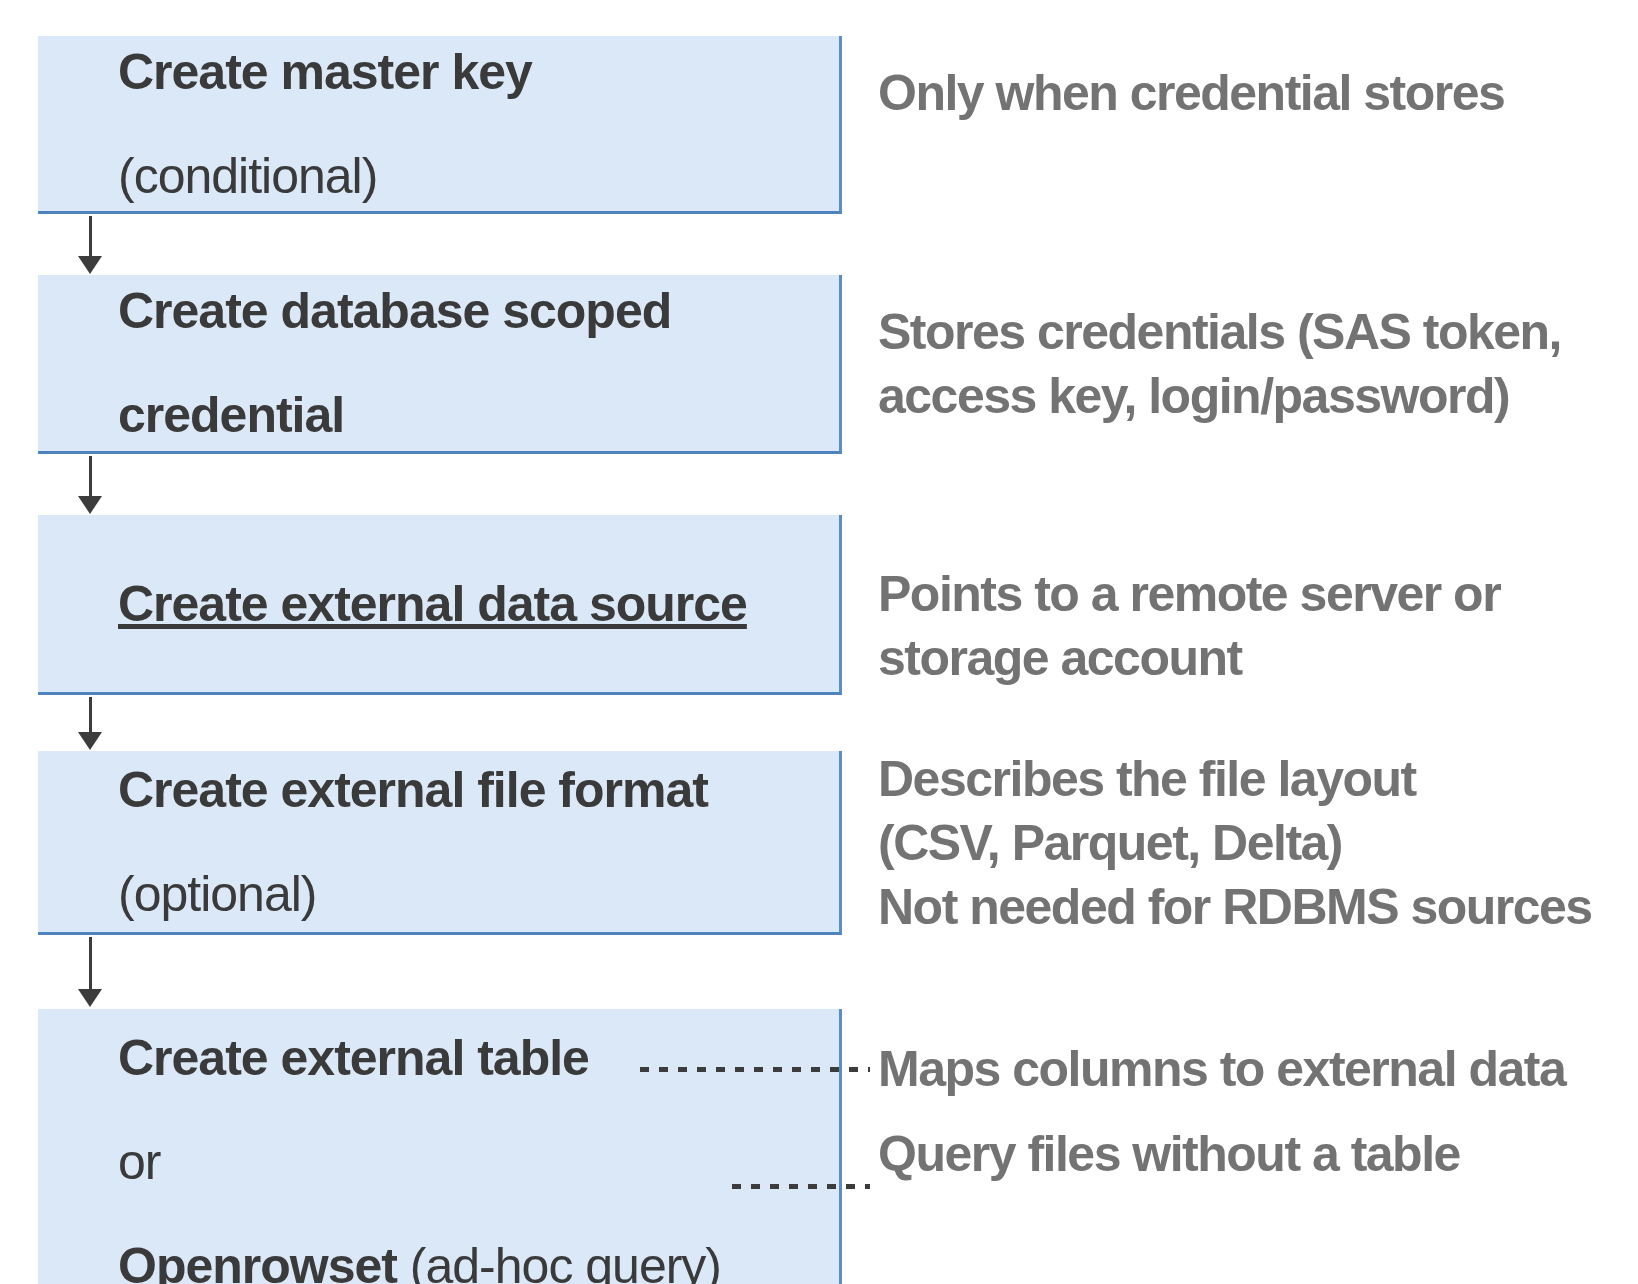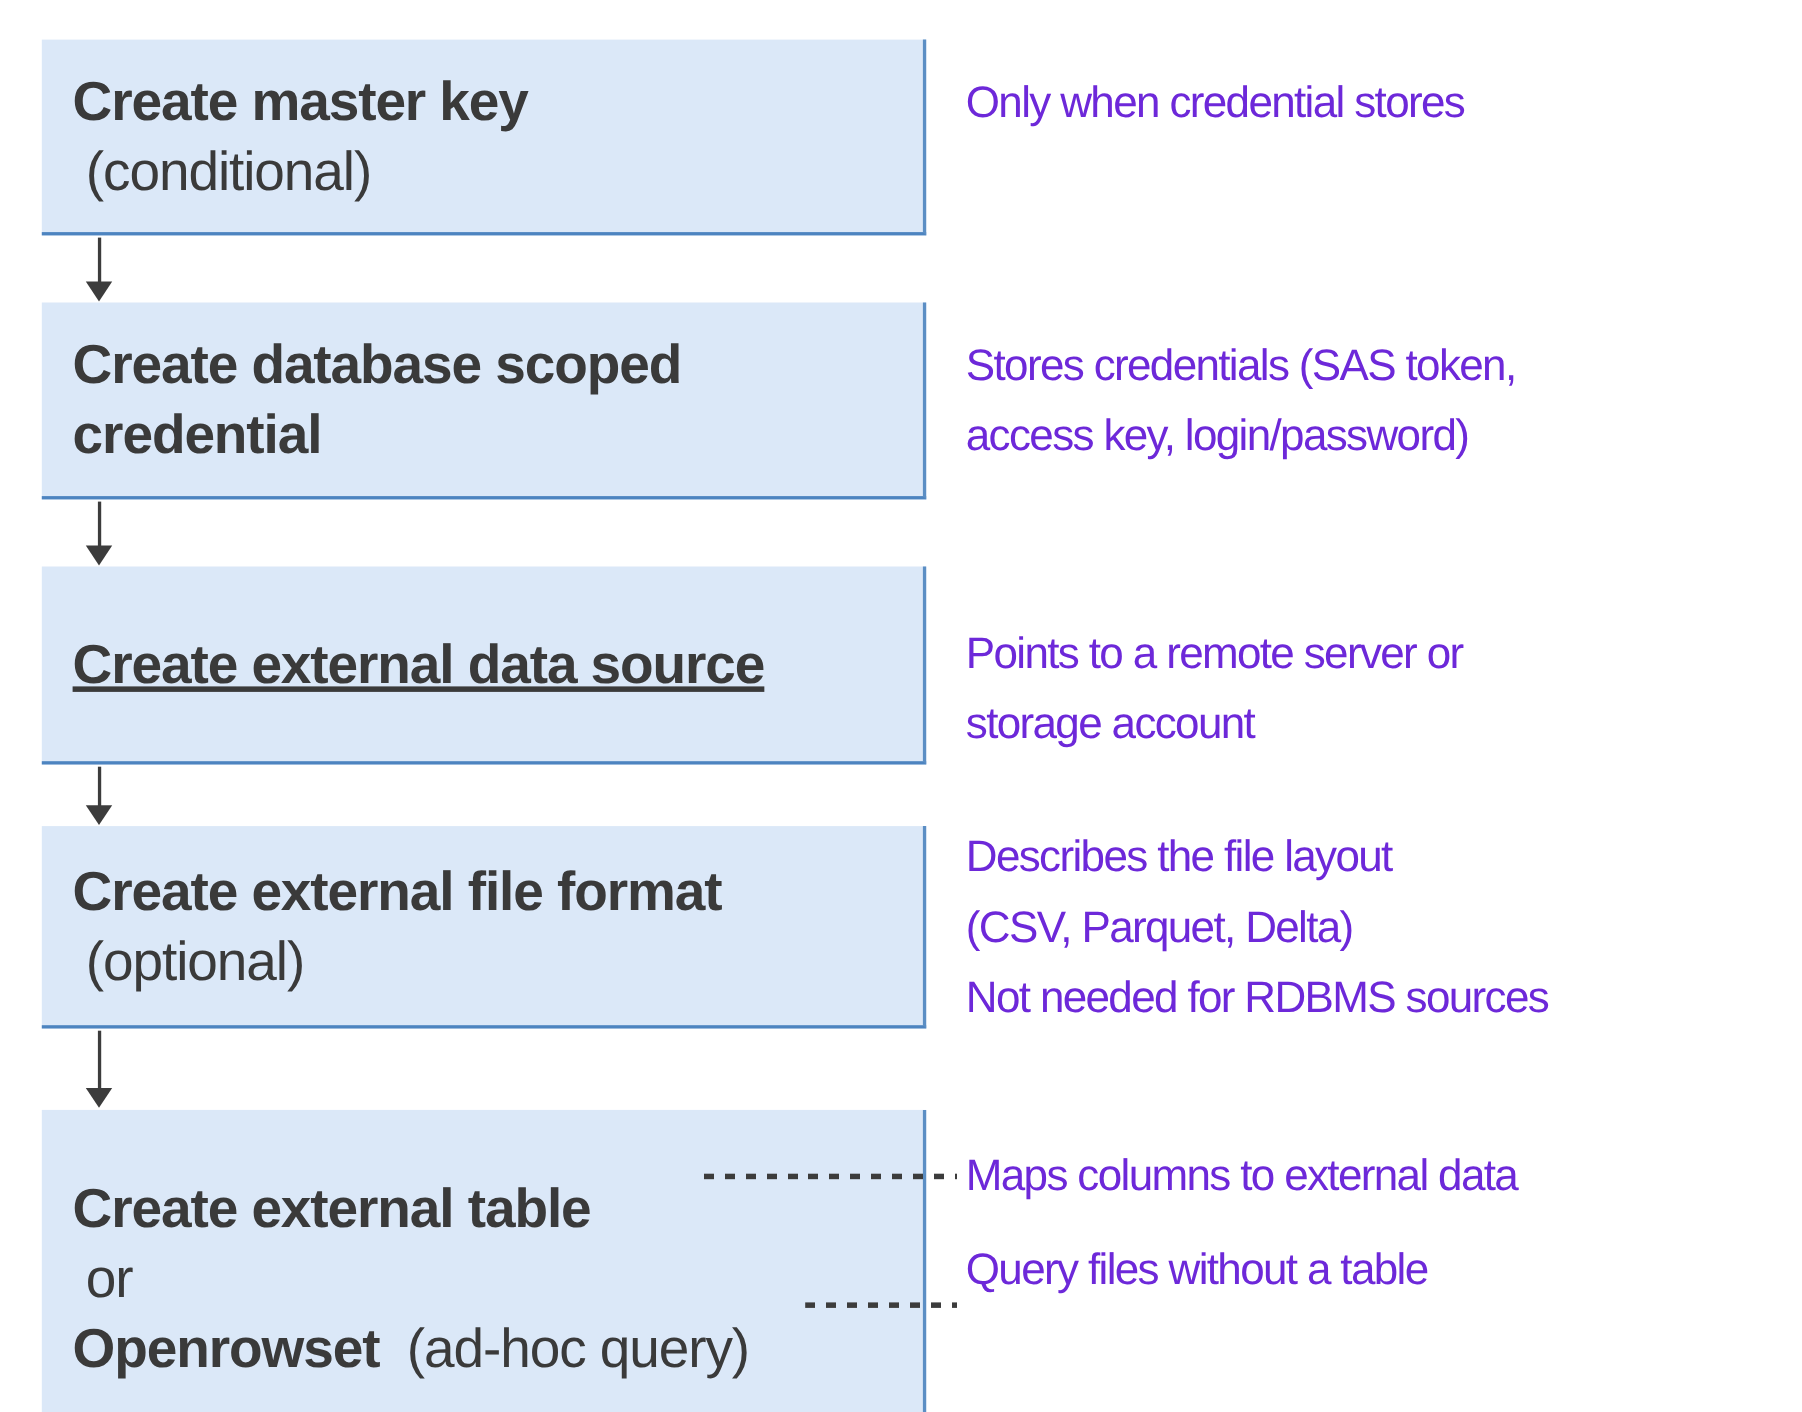--- a/index.html
+++ b/index.html
@@ -18,30 +18,31 @@
     position: absolute;
     left: 38px;
     width: 804px;
     background: #dbe8f8;
     border-right: 3px solid #5b8ec4;
     border-bottom: 3px solid #4d84c0;
     box-sizing: border-box;
     display: flex;
     flex-direction: column;
     justify-content: center;
-    padding-left: 28px;
+    padding-left: 80px;
+    gap: 40px;
   }
   .box-line {
     font-size: 50px;
     line-height: 64px;
     letter-spacing: -1px;
     white-space: nowrap;
   }
   .bold { font-weight: bold; }
-  .reg  { font-weight: normal; margin-left: 12px; }
+  .reg  { font-weight: normal; }
 
   #box1 { top: 36px;   height: 178px; }
   #box2 { top: 275px;  height: 179px; }
   #box3 { top: 515px;  height: 180px; text-decoration: underline; }
   #box4 { top: 751px;  height: 184px; }
   #box5 { top: 1009px; height: 308px; }
 
   
   .arrow {
     position: absolute;
@@ -68,25 +69,25 @@
   }
   #arrow1 { top: 216px; height: 58px; }
   #arrow2 { top: 456px; height: 58px; }
   #arrow3 { top: 697px; height: 53px; }
   #arrow4 { top: 937px; height: 70px; }
 
   
   .note {
     position: absolute;
     left: 878px;
-    font-size: 40px;
+    font-size: 50px;
     line-height: 64px;
     letter-spacing: -1.5px;
-    font-weight: normal;
-    color: #6d28d9;
+    font-weight: bold;
+    color: #737373;
     white-space: nowrap;
   }
   #note1 { top: 61px; }
   #note2 { top: 300px; }
   #note3 { top: 562px; }
   #note4 { top: 747px; }
   #note5 { top: 1037px; }
   #note6 { top: 1122px; }
 
   

